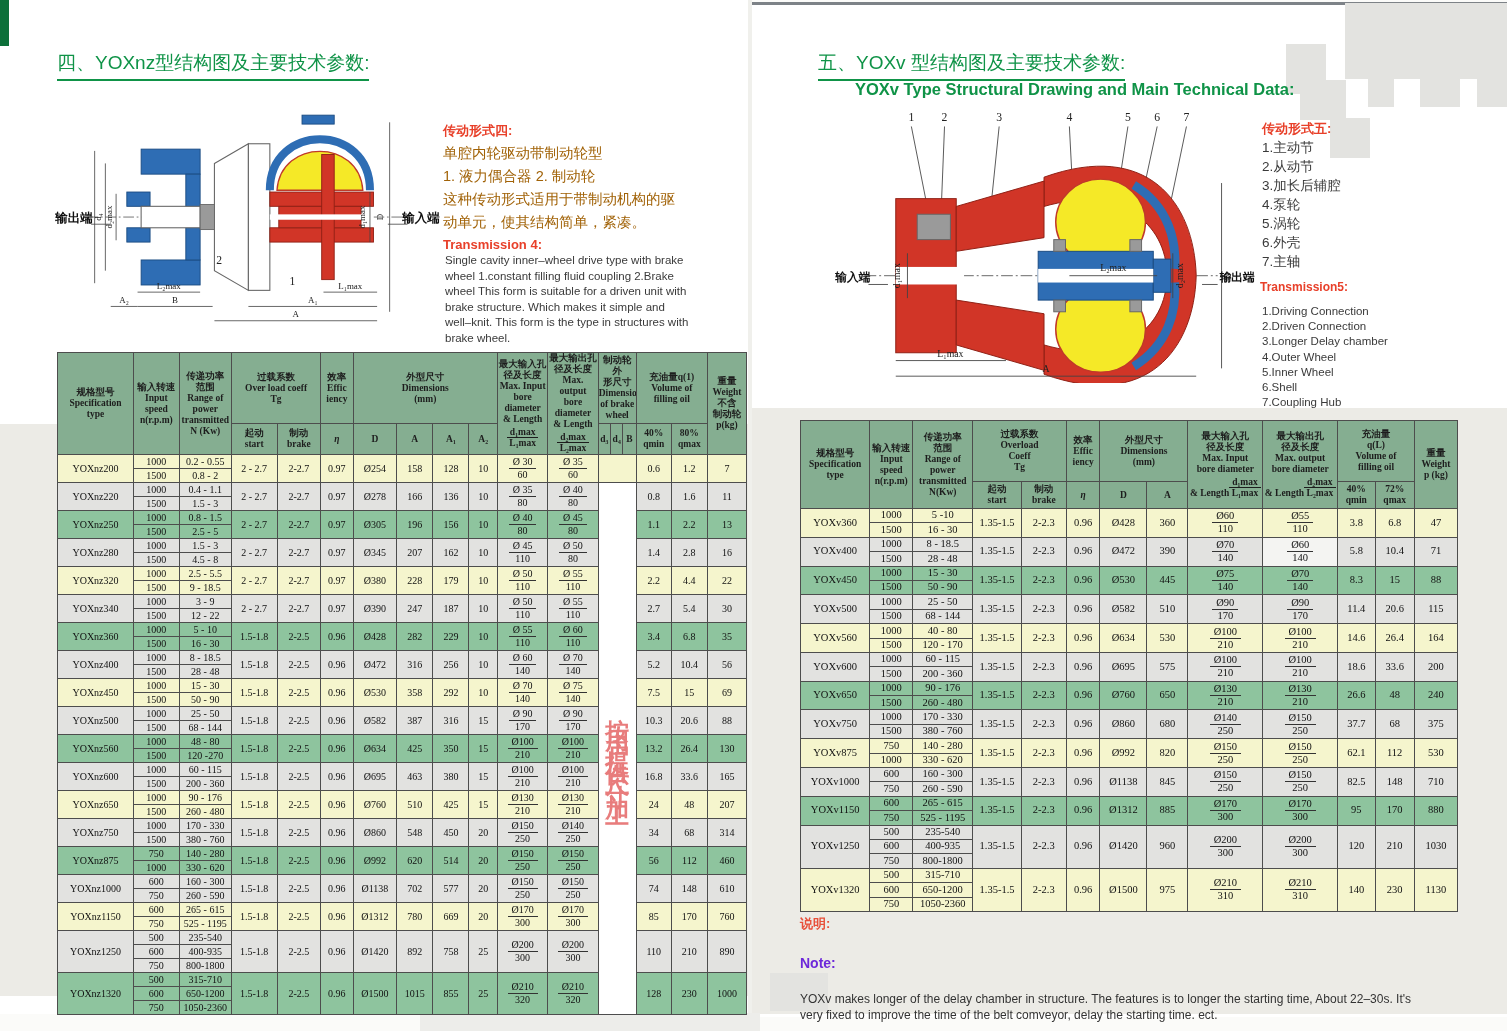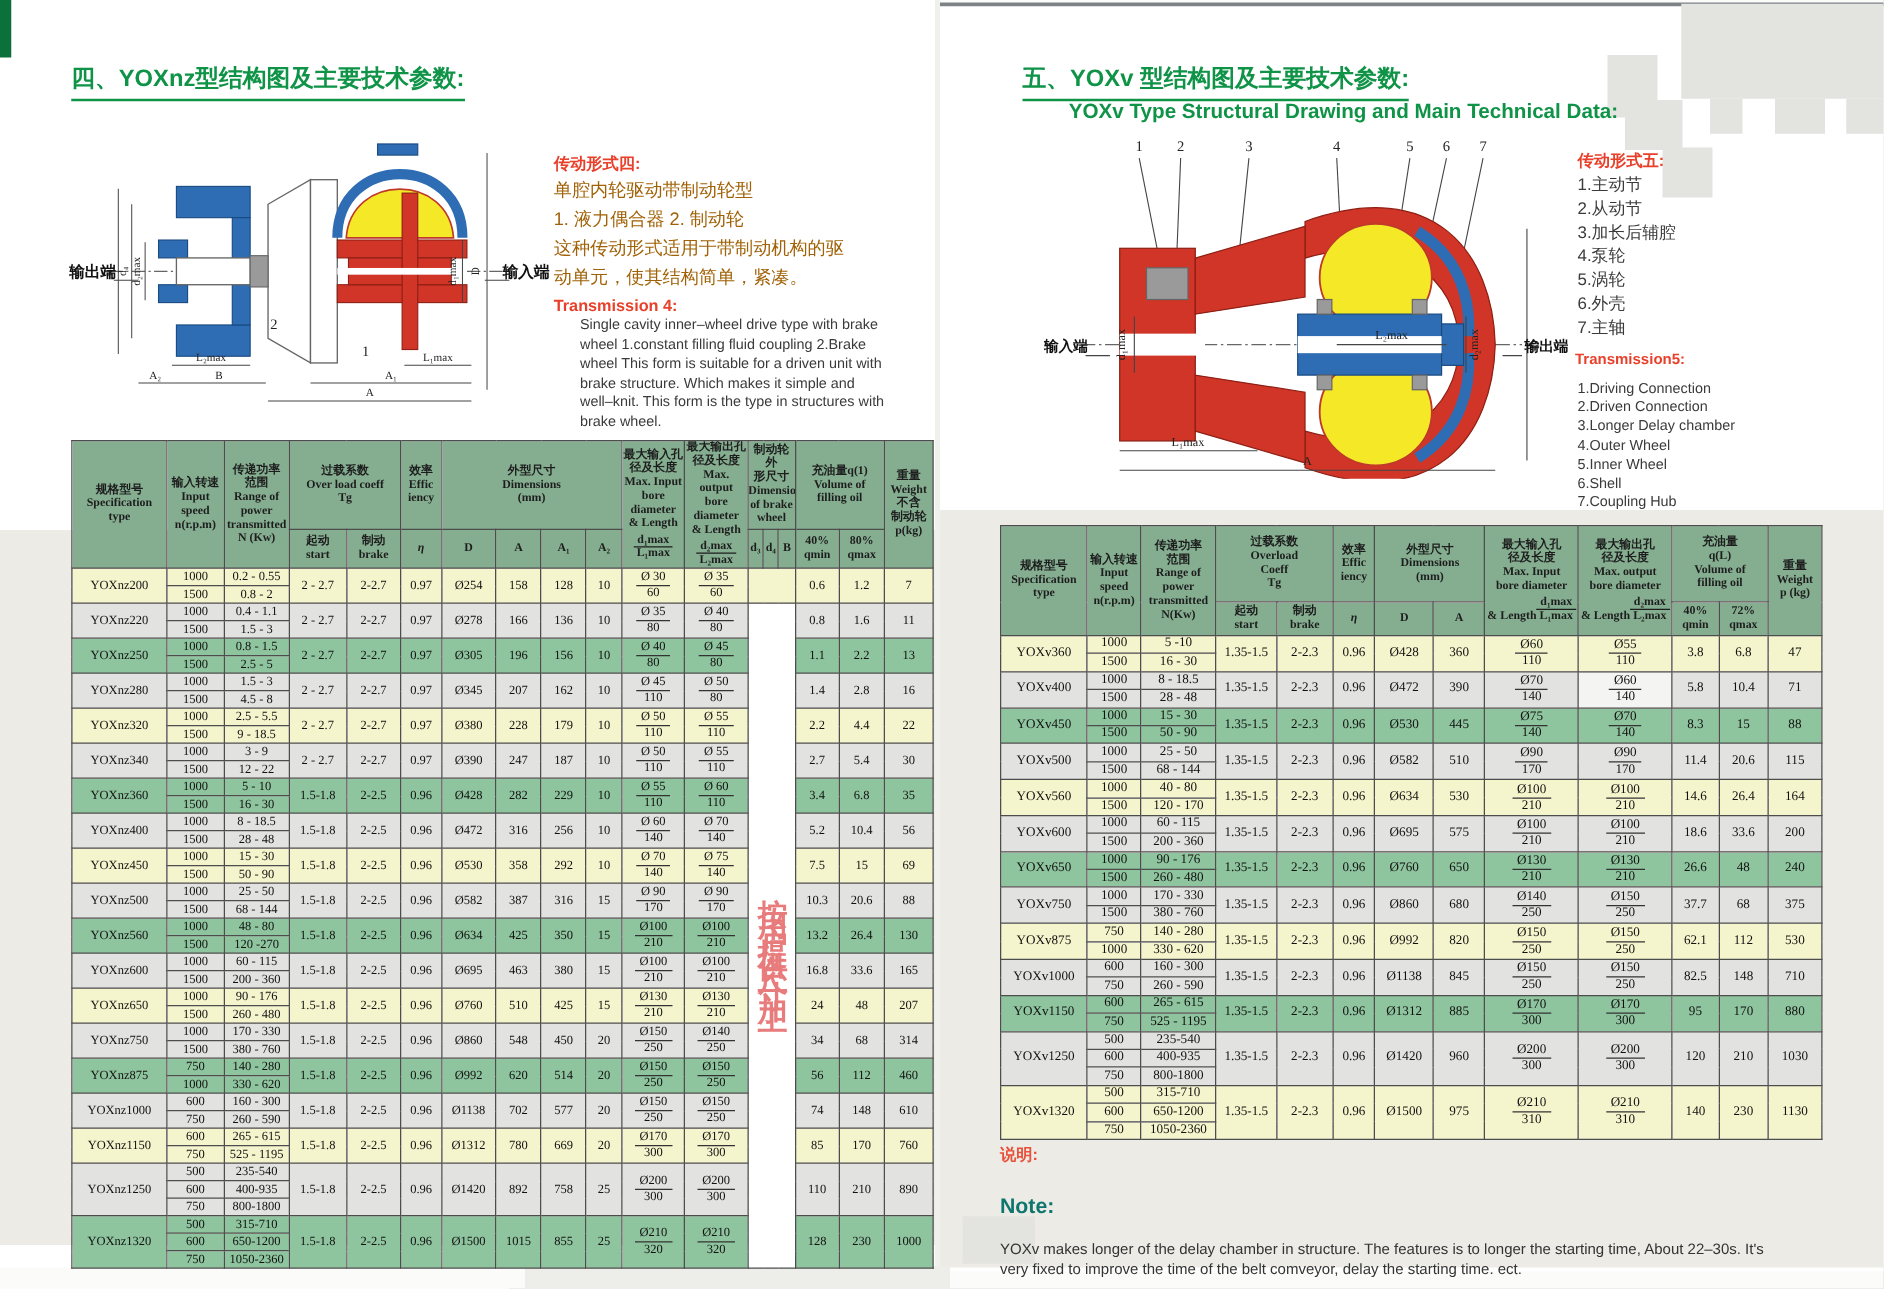--- a/index.html
+++ b/index.html
@@ -6,27 +6,27 @@
   .canvas{position:relative;width:1507px;height:1031px;background:#fbfbf9;overflow:hidden;
           font-family:"Liberation Sans","DejaVu Sans",sans-serif;color:#222;}
   .page{position:absolute;background:#ffffff;}
   .page-left{left:0;top:0;width:748px;height:1014px;}
   .page-right{left:752px;top:2px;width:755px;height:1012px;border-top:3px solid #7d8287;}
   .lower-band{position:absolute;background:#ecebe6;}
   .corner-bar{position:absolute;left:0;top:0;width:9px;height:46px;background:#0c703a;}
   .decor{position:absolute;background:#e3e3e0;}
   .gap-line{position:absolute;left:748px;top:0;width:4px;height:1031px;background:#f0f0ec;}
 
-  .title-zh{position:absolute;font-size:19px;font-weight:bold;color:#0f9347;
+  .title-zh{position:absolute;font-size:19px;font-weight:normal;color:#0f9347;
             border-bottom:2px solid #0f9347;padding-bottom:3px;white-space:nowrap;}
   .title-en{position:absolute;font-size:16.5px;font-weight:bold;color:#0f9347;white-space:nowrap;}
 
   .red-label{position:absolute;font-size:13px;font-weight:bold;color:#e8402a;white-space:nowrap;}
   .zh-body{position:absolute;font-size:14.5px;line-height:23px;color:#a16207;white-space:pre-line;}
-  .en-body{position:absolute;font-size:11.5px;line-height:15.5px;color:#3a3a3a;margin-left:19px;}
+  .en-body{position:absolute;font-size:11.5px;line-height:15.5px;color:#3a3a3a;}
   .legend-zh{position:absolute;font-size:13.5px;line-height:19px;color:#3a3a3a;white-space:pre-line;}
   .legend-en{position:absolute;font-size:11.5px;line-height:15.2px;color:#3a3a3a;white-space:pre-line;}
 
   .diagram{position:absolute;}
   svg .blu{fill:#2e6db4;stroke:#194a80;stroke-width:1;}
   svg .red{fill:#d13527;stroke:#8e1f14;stroke-width:1;}
   svg .yel{fill:#f5e927;stroke:#c03a2a;stroke-width:1.5;}
   svg .wht{fill:#ffffff;stroke:#666;stroke-width:1.2;}
   svg .gry{fill:#9a9a9a;stroke:#666;stroke-width:1;}
   svg .bluarc{fill:none;stroke:#2e6db4;stroke-width:9;}
@@ -60,21 +60,21 @@
   .hfrac .ft{display:block;border-bottom:1px solid #1d1d1d;padding:0 3px;line-height:10px;}
   .hfrac .fb{display:block;line-height:10px;}
   .eta{font-style:italic;font-size:12px;font-family:"Liberation Serif",serif;}
   .vtext{writing-mode:vertical-rl;text-orientation:upright;margin:0 auto;
          color:#e87c7c;font-size:24px;font-weight:bold;letter-spacing:11px;
          font-family:"Liberation Sans","DejaVu Sans",sans-serif;}
 
   .note-row{display:flex;align-items:flex-start;flex-direction:column;}
   .note-lab{flex:0 0 36px;font-weight:bold;font-size:13px;}
   .note-lab.red{color:#e8503a;}
-  .note-lab.grn{color:#0f766e;font-size:17px;text-align:right;}
+  .note-lab.grn{color:#6d28d9;font-size:14px;text-align:right;}
   .note-zh-txt{font-size:13px;line-height:19.5px;color:#333;white-space:pre-line;}
   .note-en-txt{font-size:12px;line-height:16px;color:#333;white-space:pre-line;}
 </style>
 </head>
 <body>
 
 <div class="canvas">
 
   <div class="page page-left"></div>
   <div class="page page-right"></div>

